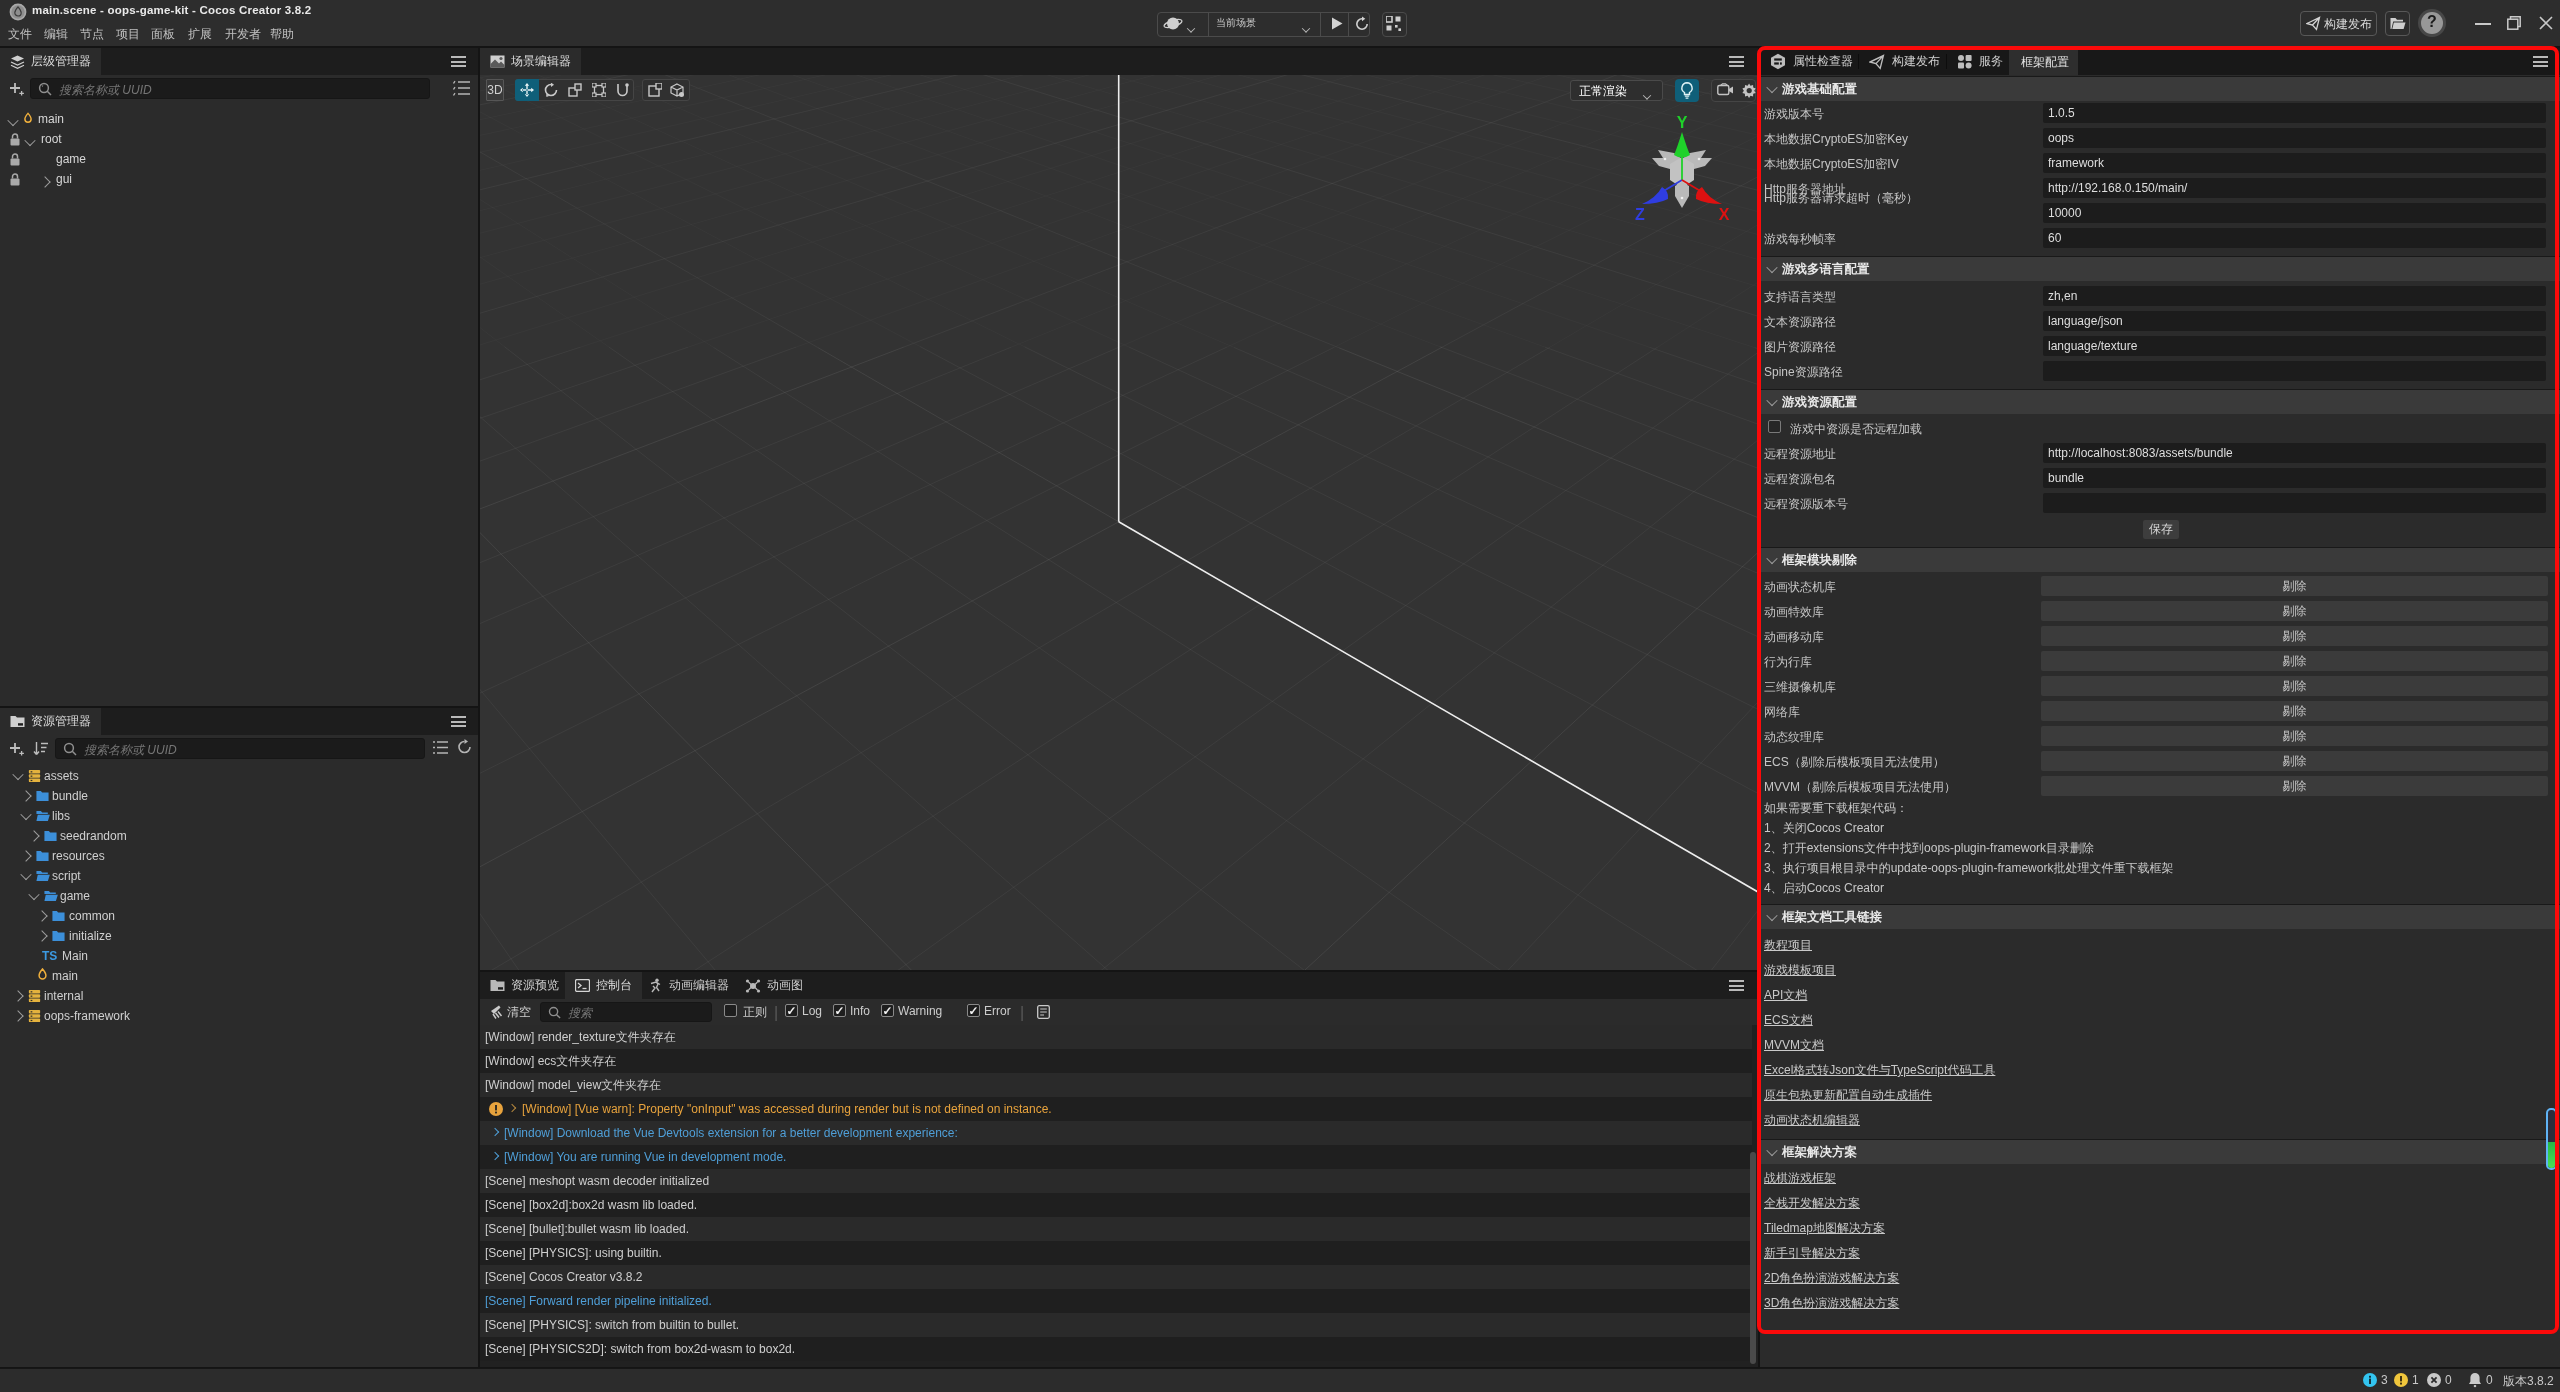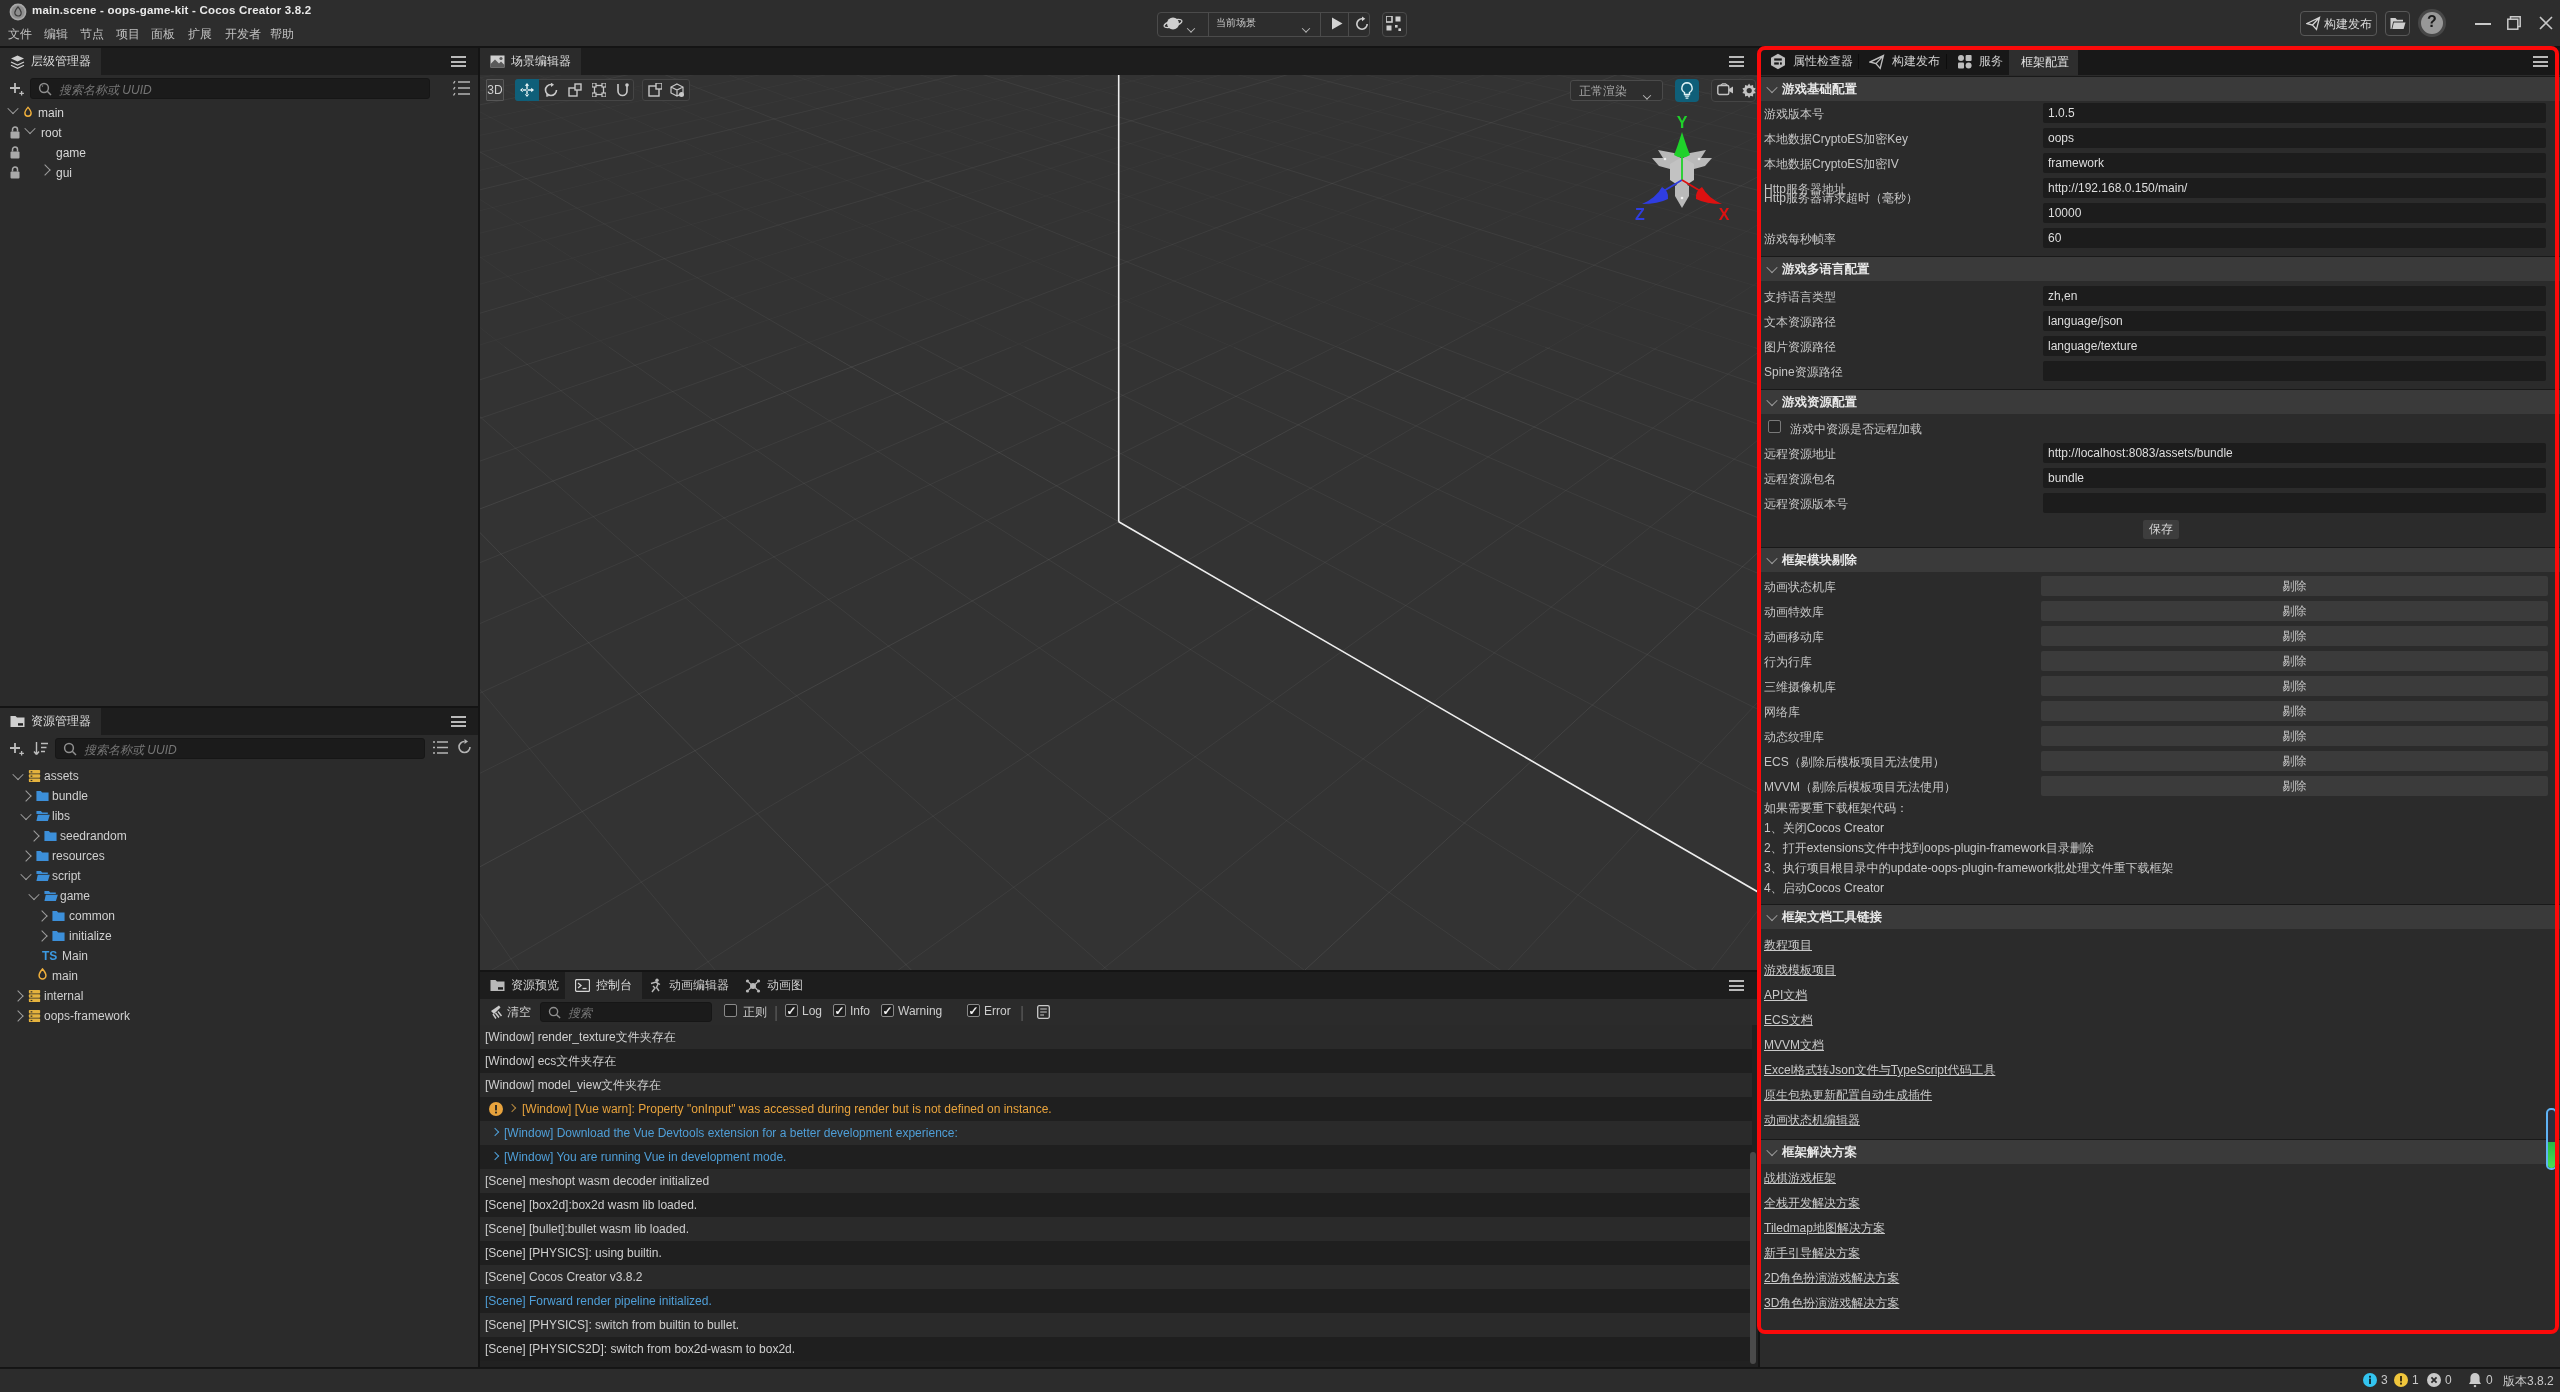--- a/index.html
+++ b/index.html
@@ -12,21 +12,21 @@
 .menu{position:absolute;top:26px;font-size:12px;color:#c0c0c0}
 
 .panel{position:absolute;background:#2b2b2b}
 .tabbar{position:absolute;left:0;top:0;right:0;height:27px;background:#1d1d1d}
 .tab{position:absolute;top:0;height:27px;display:flex;align-items:center;gap:6px;padding:0 10px;font-size:12px;color:#cfcfcf}
 .tab.active{background:#2b2b2b;color:#dddddd}
 .burger{position:absolute;width:15px;height:11px;border-top:2px solid #b9b9b9;border-bottom:2px solid #b9b9b9}
 .burger:before{content:"";position:absolute;left:0;right:0;top:2.5px;height:2px;background:#b9b9b9}
 .searchbox{position:absolute;background:#1b1b1b;border-radius:3px;border:1px solid #161616}
 .ph{position:absolute;font-style:italic;color:#757575;font-size:12px}
-.row{position:absolute;display:flex;align-items:flex-start;font-size:12px;color:#cdcdcd;white-space:nowrap}
+.row{position:absolute;display:flex;align-items:flex-end;font-size:12px;color:#cdcdcd;white-space:nowrap}
 
 .chev{display:inline-block;width:8px;height:8px;border-right:1.6px solid #9d9d9d;border-bottom:1.6px solid #9d9d9d}
 .chev.d{transform:rotate(45deg) translate(-1px,-1px)}
 .chev.r{transform:rotate(-45deg)}
 
 .sect{position:absolute;left:0;right:0;height:25px;background:#3a3a3a;display:flex;align-items:center;border-top:1px solid #191919}
 .sect b{color:#e8e8e8;font-size:12.5px;margin-left:6px}
 .lbl{position:absolute;font-size:12px;color:#c6c6c6;white-space:nowrap}
 .inp{position:absolute;left:283px;width:503px;height:20px;background:#1c1c1c;border-radius:2px;color:#dedede;font-size:12px;line-height:20px;padding-left:5px;white-space:nowrap}
 .strip{position:absolute;left:281px;width:507px;height:20px;background:#3b3b3b;border-radius:2px;color:#c9c9c9;font-size:12px;line-height:20px;text-align:center}
@@ -892,21 +892,21 @@
       <div class="abs" style="left:162px;top:4px;width:48px;height:22px;background:#303030;border:1px solid #454545;border-radius:3px"></div>
       <svg class="abs" style="left:168px;top:8px" width="14" height="14" viewBox="0 0 14 14">
           <rect x="1" y="3" width="10" height="10" fill="none" stroke="#c9c9c9" stroke-width="1.4"></rect>
           <rect x="8" y="0" width="6" height="6" fill="#303030" stroke="#c9c9c9" stroke-width="1.4"></rect>
         </svg>
       <svg class="abs" style="left:190px;top:8px" width="15" height="14" viewBox="0 0 15 14">
           <path d="M7 1 L13 4 L13 10 L7 13 L1 10 L1 4 Z M1 4 L7 7 L13 4 M7 7 L7 13" fill="none" stroke="#c9c9c9" stroke-width="1.2"></path>
           <circle cx="11.5" cy="11.5" r="2.5" fill="#c9c9c9"></circle>
         </svg>
       <div class="abs" style="left:1090px;top:5px;width:93px;height:21px;background:#2e2e2e;border:1px solid #4a4a4a;border-radius:3px"></div>
-      <div class="abs" style="left:1099px;top:8px;font-size:12px;color:#a3a3a3">正常渲染</div>
+      <div class="abs" style="left:1099px;top:8px;font-size:12px;color:#ffffff">正常渲染</div>
       <span class="abs" style="left:1164px;top:11px"><span class="chev d" style="border-color:#b5b5b5;width:6px;height:6px"></span></span>
       <div class="abs" style="left:1195px;top:4px;width:24px;height:23px;background:#0f5f79;border-radius:4px"></div>
       <svg class="abs" style="left:1200px;top:7px" width="14" height="17" viewBox="0 0 14 17">
           <path d="M7 0.8 A5.2 5.2 0 0 1 9.5 10.5 L9.5 12.5 L4.5 12.5 L4.5 10.5 A5.2 5.2 0 0 1 7 0.8 Z" fill="none" stroke="#dff2f5" stroke-width="1.4"></path>
           <path d="M4.8 14.2 L9.2 14.2 M5.6 16.2 L8.4 16.2" stroke="#dff2f5" stroke-width="1.3"></path>
         </svg>
       <div class="abs" style="left:1231px;top:4px;width:45px;height:23px;background:#303030;border:1px solid #454545;border-radius:4px"></div>
         <svg class="abs" style="left:1237px;top:8px" width="17" height="14" viewBox="0 0 17 14">
           <rect x="0.8" y="2.5" width="11" height="9" rx="1.5" fill="none" stroke="#c3c3c3" stroke-width="1.4"></rect>
           <path d="M11.8 6 L16 3.5 L16 10.5 L11.8 8 Z" fill="#c3c3c3"></path>

